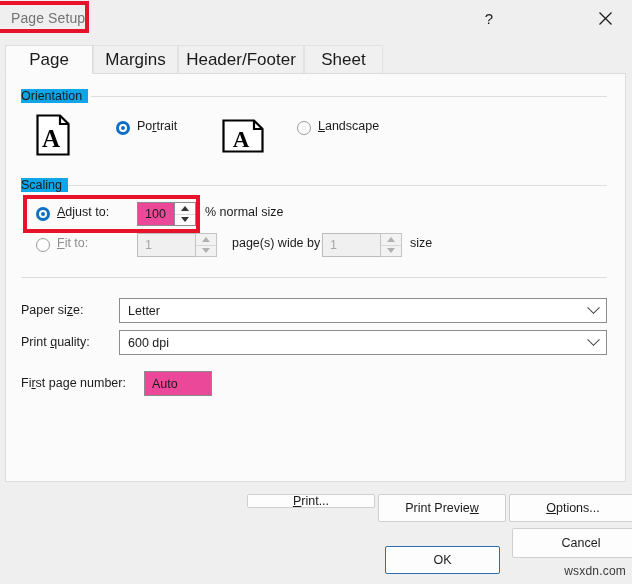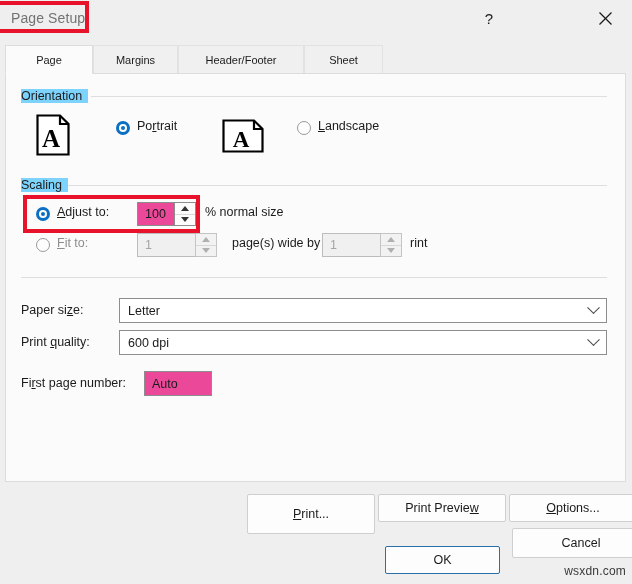--- a/index.html
+++ b/index.html
@@ -59,21 +59,21 @@
     width: 621px; height: 29px;
   }
   .tab {
     position: absolute;
     top: 0;
     height: 29px;
     box-sizing: border-box;
     display: flex;
     align-items: center;
     justify-content: center;
-    font-size: 11px;
+    font-size: 17px;
     color: #1b1b1b;
     background: #f0f0f0;
     border: 1px solid #e2e2e2;
     border-bottom: none;
   }
   .tab.active {
     background: #fbfbfb;
     border: 1px solid #dcdcdc;
     border-bottom: 1px solid #fbfbfb;
     z-index: 3;
@@ -87,21 +87,21 @@
     background: #fbfbfb;
     border: 1px solid #dcdcdc;
     box-sizing: border-box;
   }
 
   
   .group-label {
     position: absolute;
     font-size: 12.5px;
     color: #1b1b1b;
-    background: #7dd3fc;
+    background: #0ea5e9;
     padding-right: 6px;
     z-index: 2;
   }
   .group-rule {
     position: absolute;
     height: 1px;
     background: #dedede;
   }
 
   
@@ -359,21 +359,21 @@
     <span>1</span>
   </div>
   <div class="spinner disabled" style="left:374px; top:159px; height:24px;">
     <div class="spin-btn">
         <span class="arrow-up"></span>
       </div>
     <div class="spin-btn">
         <span class="arrow-down"></span>
       </div>
   </div>
-  <div class="field-label" style="left:404px; top:162px;">rint</div>
+  <div class="field-label" style="left:404px; top:162px;">size</div>
 
   <div class="group-rule" style="left:15px; top:203px; width:586px;"></div>
 
   <div class="field-label" style="left:15px; top:229px;"><span>Paper si</span><span class="ul">z</span><span>e:</span></div>
 
   <div class="combo" style="left:113px; top:224px; width:488px; height:25px;">
     <span class="combo-value">Letter</span>
     <span class="combo-arrow">
         <span class="chev"></span>
       </span>
@@ -387,21 +387,21 @@
         <span class="chev"></span>
       </span>
   </div>
 
   <div class="field-label" style="left:15px; top:302px;"><span>Fi</span><span class="ul">r</span><span>st page number:</span></div>
 
   <div class="textbox" style="left:138px; top:297px; width:68px; height:25px;">
     <span>Auto</span>
   </div>
 
-  <div class="btn" style="left:241px; top:420px; width:128px; height:40px;">
+  <div class="btn" style="left:241px; top:420px; width:128px; height:14px;">
     <span><span class="ul">P</span><span>rint...</span></span>
   </div>
   <div class="btn" style="left:372px; top:420px; width:128px; height:28px;">
     <span><span>Print Previe</span><span class="ul">w</span></span>
   </div>
   <div class="btn" style="left:503px; top:420px; width:128px; height:28px;">
     <span><span class="ul">O</span><span>ptions...</span></span>
   </div>
 </div>
 

